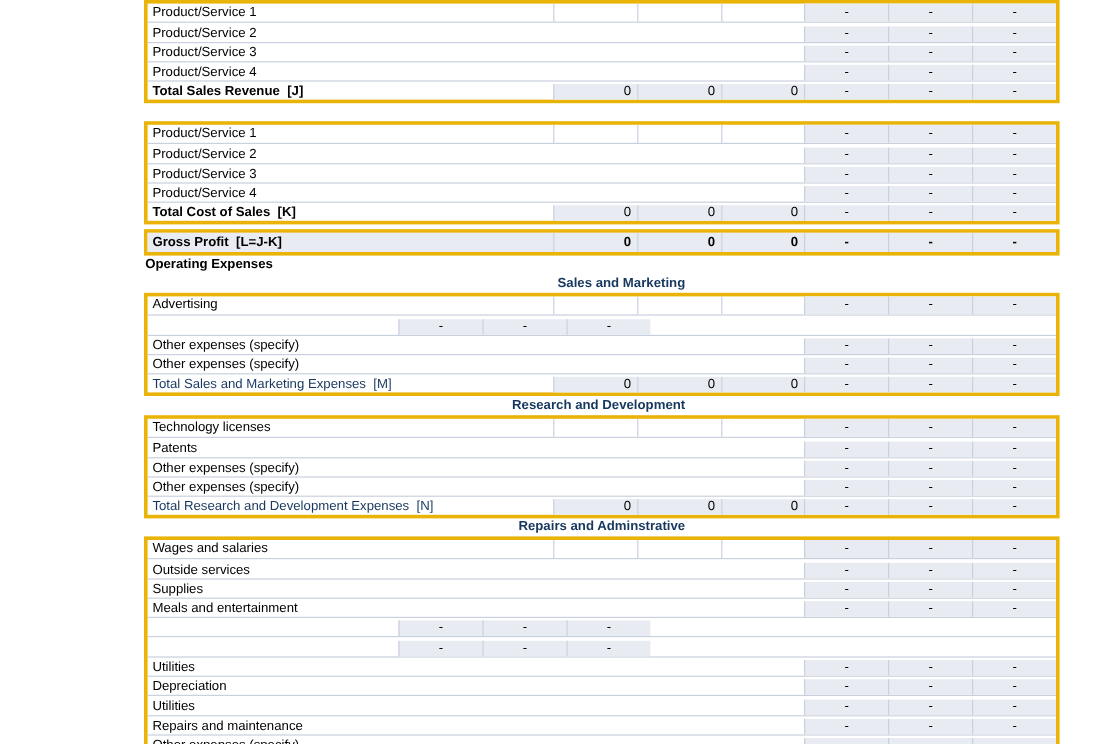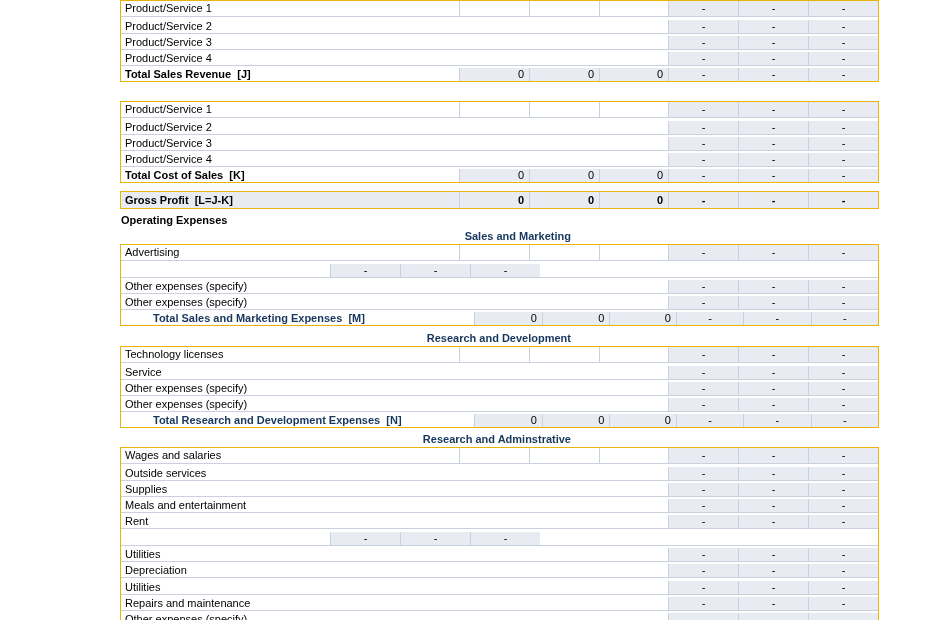--- a/index.html
+++ b/index.html
@@ -12,39 +12,39 @@
 
   .section-heading{
     position:absolute;left:121px;width:450px;
     font-size:11px;font-weight:bold;line-height:14px;white-space:pre;
   }
   .section-heading.black{color:#000000;}
   .section-heading.blue{color:#17375e;text-align:right;}
 
   .tbl{
     position:absolute;left:120px;width:757px;
-    border:1px solid #eab308;background:#ffffff;
+    border:3px solid #eab308;background:#ffffff;
   }
   .row{display:flex;height:15.3px;}
   .row + .row{border-top:1px solid #c9d1de;align-items:flex-end;}
   .tbl.gross .row{height:16px;}
 
   .cell{
     box-sizing:border-box;font-size:11px;color:#000000;
     display:flex;align-items:center;overflow:hidden;line-height:13px;
   }
   .cell + .cell{border-left:1px solid #c9d1de;}
   .cell.label{width:338px;padding-left:4px;white-space:pre;}
   .cell.val{width:70px;justify-content:flex-end;padding-right:5px;}
   .cell.val.c3{width:69px;}
   .cell.calc{width:70px;justify-content:center;background:#e8ebf1;}
 
   .kind-total .cell.label{font-weight:bold;}
   .kind-total .cell.val{background:#e8ebf1;}
-  .kind-total-blue .cell.label{font-weight:bold;color:#17375e;margin-left:28px;}
+  .kind-total-blue .cell.label{font-weight:normal;color:#17375e;}
   .kind-total-blue .cell.val{background:#e8ebf1;}
   .kind-gross .cell{background:#e8ebf1;font-weight:bold;}
 </style>
 </head>
 <body>
 
 <div id="sheet">
     <div class="tbl" style="top: 0px;">
       <div class="row kind-item">
         <div class="cell label">Product/Service 1</div>
@@ -203,21 +203,21 @@
       <div class="row kind-item">
         <div class="cell label">Technology licenses</div>
         <div class="cell val"></div>
         <div class="cell val"></div>
         <div class="cell val c3"></div>
         <div class="cell calc">-</div>
         <div class="cell calc">-</div>
         <div class="cell calc">-</div>
       </div>
       <div class="row kind-item">
-        <div class="cell label">Service</div>
+        <div class="cell label">Patents</div>
         <div class="cell val"></div>
         <div class="cell val"></div>
         <div class="cell val c3"></div>
         <div class="cell calc">-</div>
         <div class="cell calc">-</div>
         <div class="cell calc">-</div>
       </div>
       <div class="row kind-item">
         <div class="cell label">Other expenses (specify)</div>
         <div class="cell val"></div>
@@ -239,21 +239,21 @@
       <div class="row kind-total-blue">
         <div class="cell label">Total Research and Development Expenses  [N]</div>
         <div class="cell val">0</div>
         <div class="cell val">0</div>
         <div class="cell val c3">0</div>
         <div class="cell calc">-</div>
         <div class="cell calc">-</div>
         <div class="cell calc">-</div>
       </div>
     </div>
-    <div class="section-heading blue" style="top: 432px;">Research and Adminstrative</div>
+    <div class="section-heading blue" style="top: 432px;">Repairs and Adminstrative</div>
     <div class="tbl" style="top: 447px;">
       <div class="row kind-item">
         <div class="cell label">Wages and salaries</div>
         <div class="cell val"></div>
         <div class="cell val"></div>
         <div class="cell val c3"></div>
         <div class="cell calc">-</div>
         <div class="cell calc">-</div>
         <div class="cell calc">-</div>
       </div>
@@ -278,21 +278,20 @@
       <div class="row kind-item">
         <div class="cell label">Meals and entertainment</div>
         <div class="cell val"></div>
         <div class="cell val"></div>
         <div class="cell val c3"></div>
         <div class="cell calc">-</div>
         <div class="cell calc">-</div>
         <div class="cell calc">-</div>
       </div>
       <div class="row kind-item">
-        <div class="cell label">Rent</div>
         <div class="cell val"></div>
         <div class="cell val"></div>
         <div class="cell val c3"></div>
         <div class="cell calc">-</div>
         <div class="cell calc">-</div>
         <div class="cell calc">-</div>
       </div>
       <div class="row kind-item">
         <div class="cell val"></div>
         <div class="cell val"></div>

